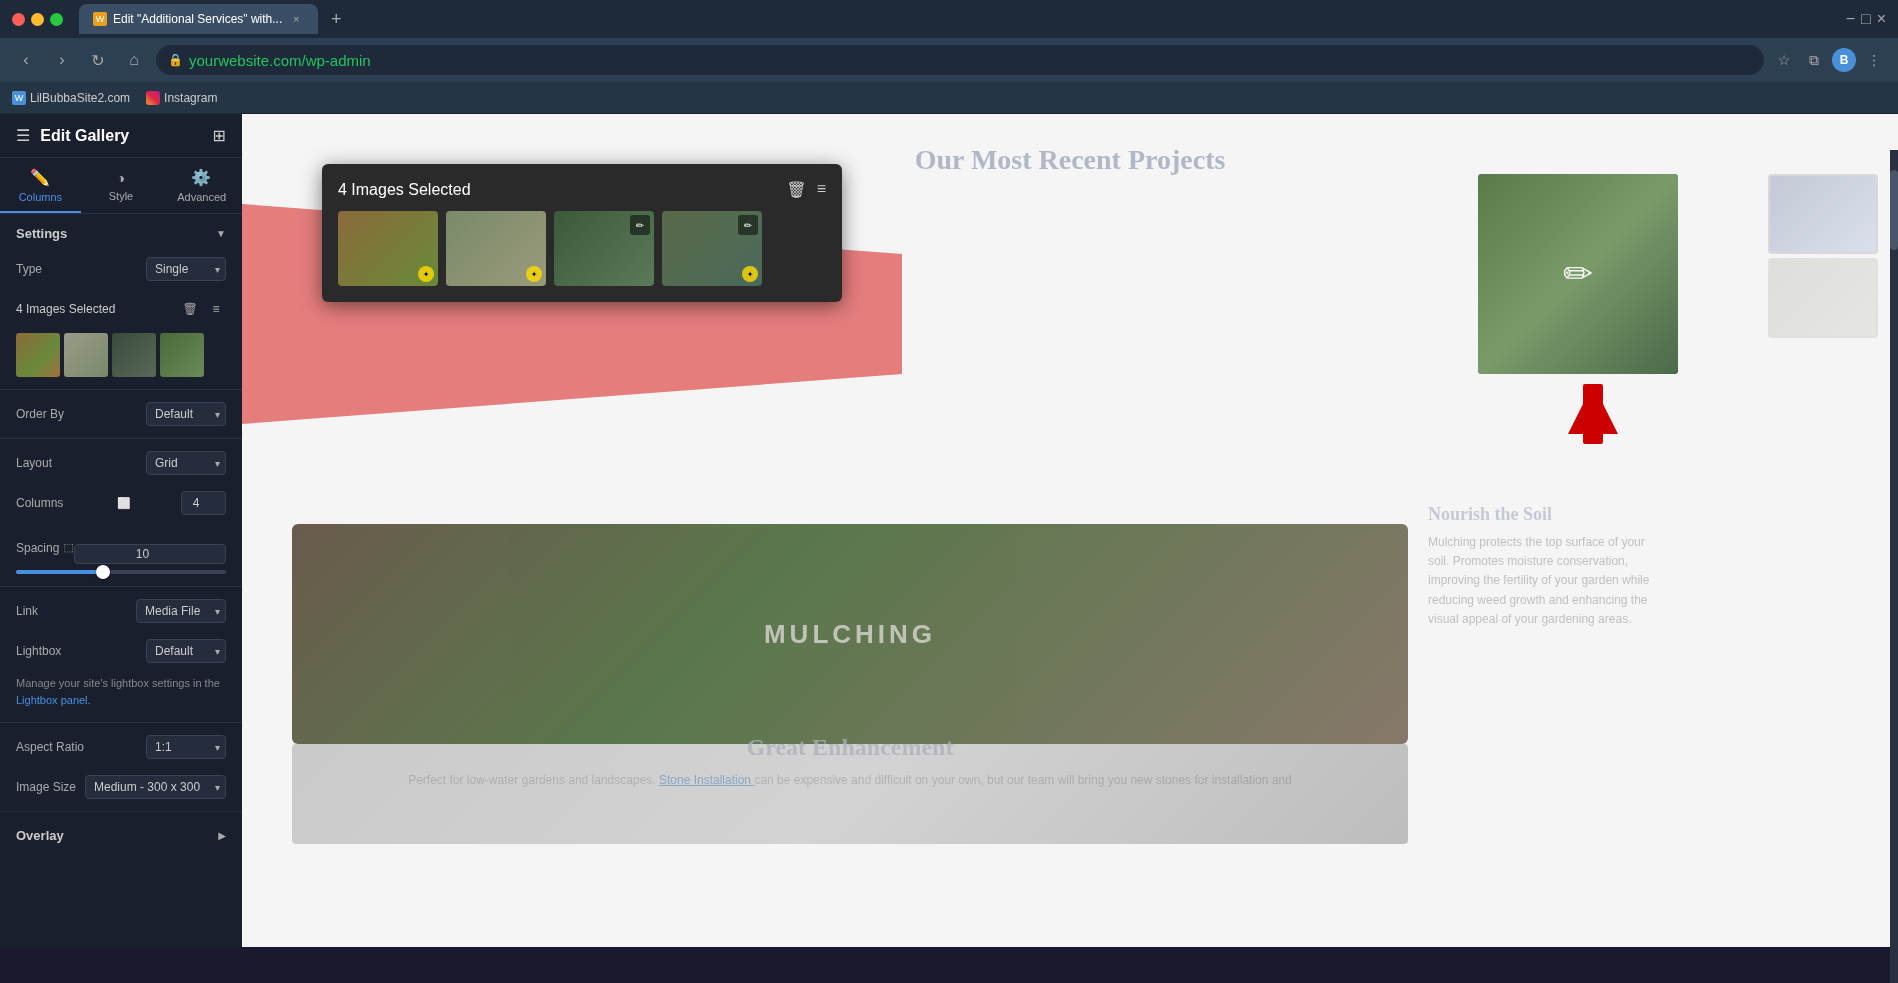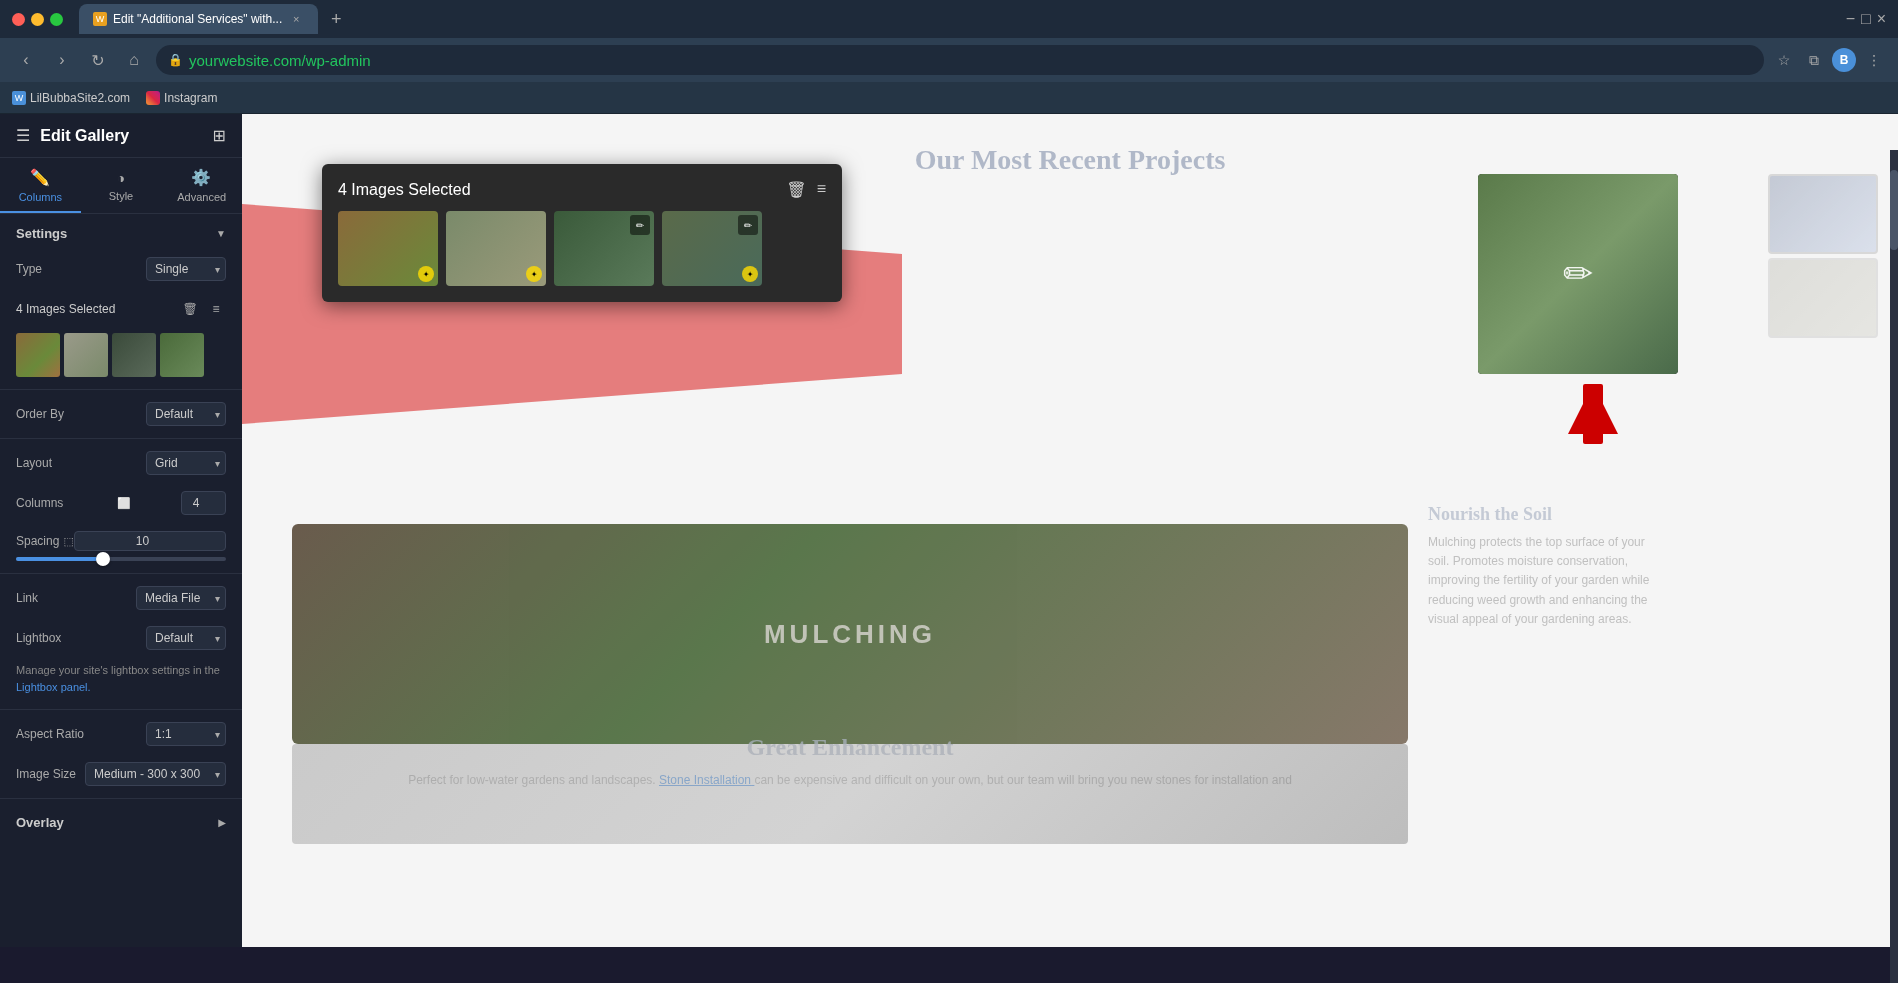--- a/index.html
+++ b/index.html
@@ -76,21 +76,21 @@
     .toggle-yes-label { font-size: 11px; color: #fff; background: #4a90e2; border-radius: 10px; padding: 2px 8px; font-weight: 600; }
 
     
     .columns-row { display: flex; align-items: center; justify-content: space-between; padding: 8px 16px; }
     .columns-input { background: #252d3d; color: #ccc; border: 1px solid #3a4255; border-radius: 4px; padding: 4px 8px; font-size: 12px; width: 45px; text-align: center; }
 
     
     .spacing-row { padding: 8px 16px; }
     .spacing-label-row { display: flex; align-items: center; margin-bottom: 6px; }
     .spacing-label { font-size: 12px; color: #aaa; }
-    .spacing-value { font-size: 12px; color: #ccc; background: #252d3d; border: 1px solid #3a4255; border-radius: 4px; padding: 2px 0; min-width: 36px; text-align: center; }
+    .spacing-value { font-size: 12px; color: #ccc; background: #252d3d; border: 1px solid #3a4255; border-radius: 4px; padding: 2px 0; min-width: 36px; text-align: center; margin-top: 13px; }
     .slider-track { width: 100%; height: 4px; background: #3a4255; border-radius: 2px; position: relative; margin-top: 4px; cursor: pointer; }
     .slider-fill { width: 40%; height: 100%; background: #4a90e2; border-radius: 2px; }
     .slider-thumb { width: 14px; height: 14px; background: #fff; border-radius: 50%; position: absolute; top: -5px; left: 38%; box-shadow: 0 1px 3px rgba(0,0,0,0.4); cursor: pointer; }
 
     
     .sidebar-divider { height: 1px; background: #2a3040; margin: 4px 0; }
 
     
     .main-content { flex: 1; background: #0369a1; position: relative; overflow: hidden; }
 

